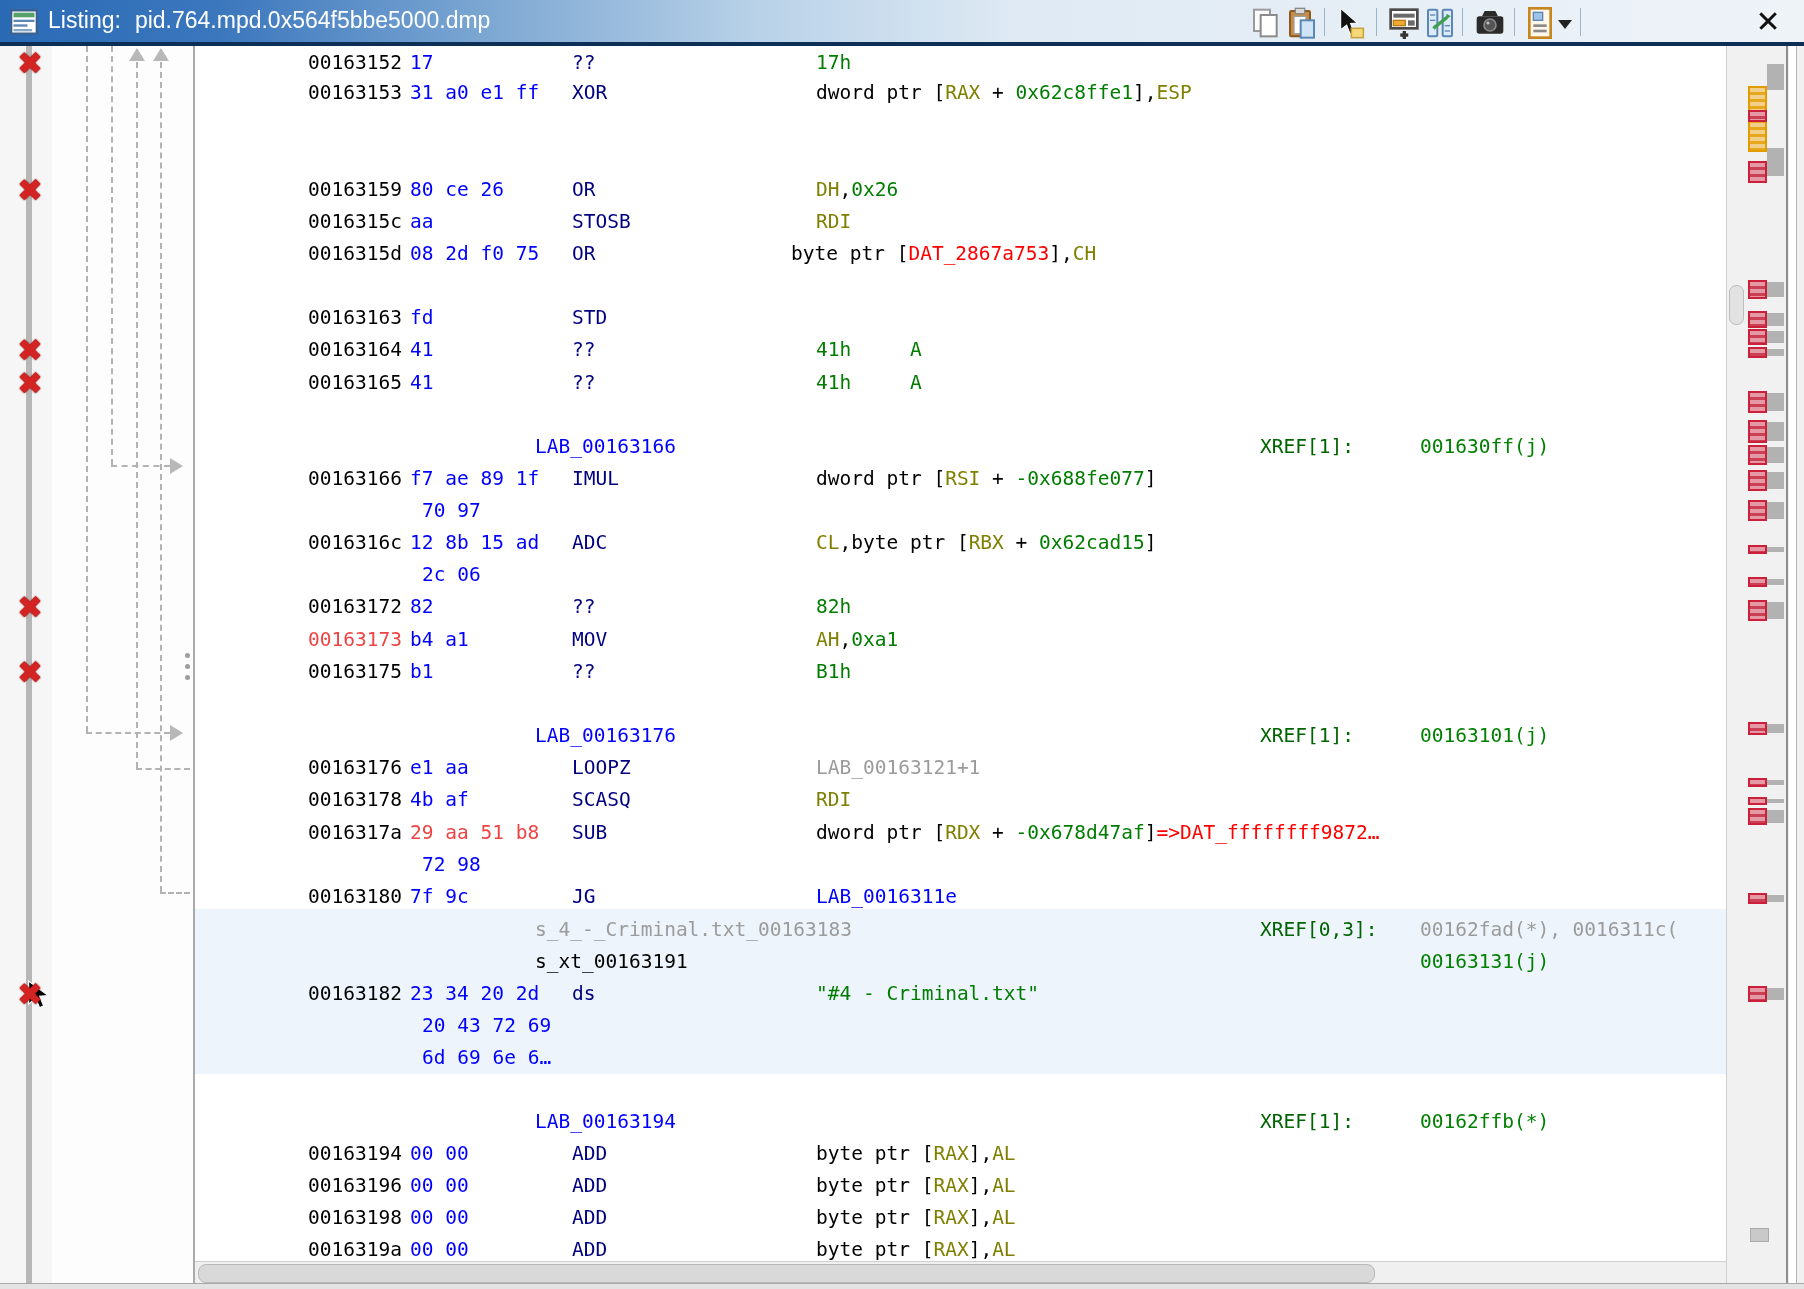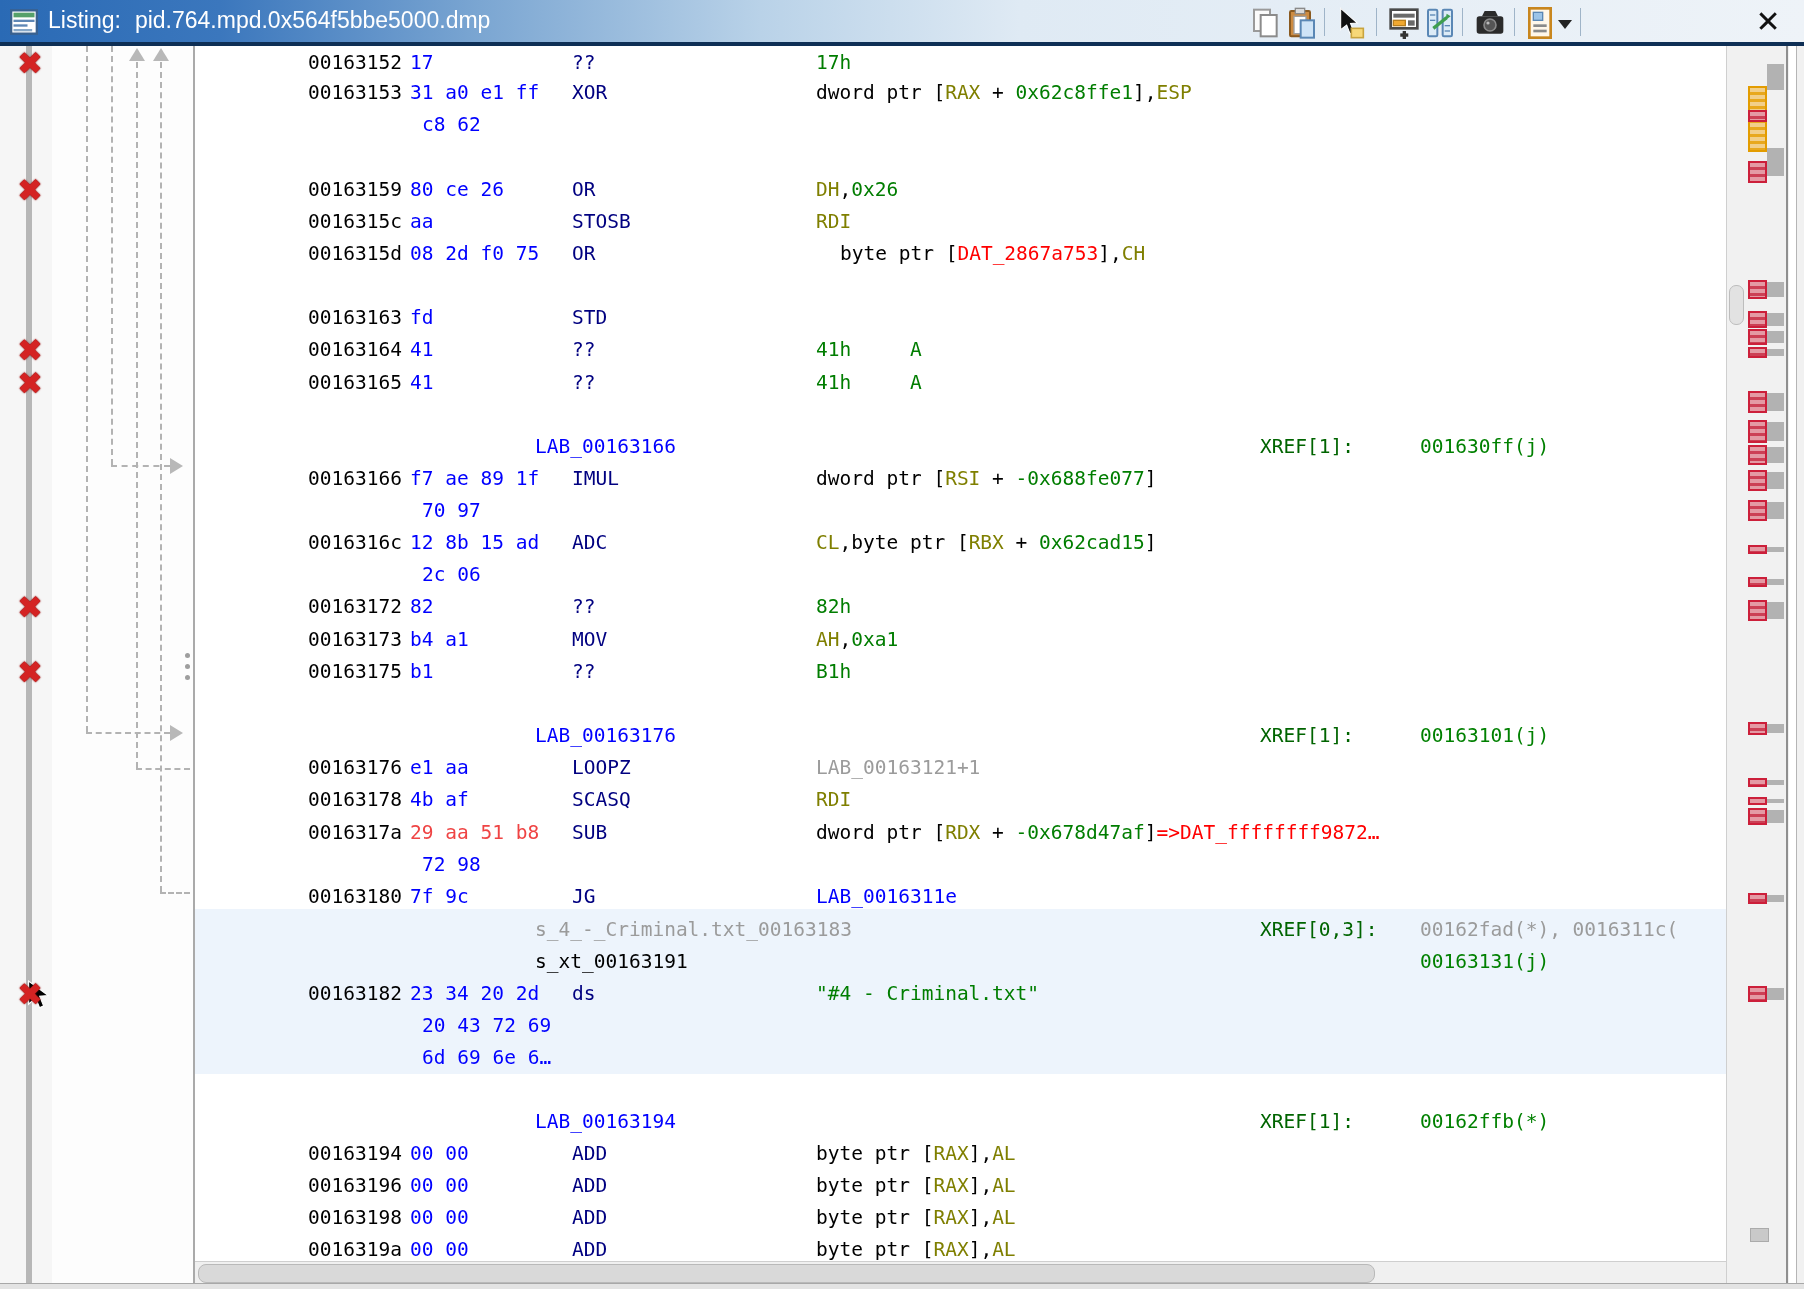--- a/index.html
+++ b/index.html
@@ -138,40 +138,37 @@
         <span class="cell" style="left: 410px;"><span style="color: rgb(0, 0, 255);">17</span></span>
         <span class="cell" style="left: 572px;"><span style="color: rgb(0, 0, 128);">??</span></span>
         <span class="cell" style="left: 816px;"><span style="color: rgb(0, 125, 0);">17h</span></span>
       </div>
       <div class="line" style="top: 33px;">
         <span class="cell" style="left: 308px;"><span style="color: rgb(0, 0, 0);">00163153</span></span>
         <span class="cell" style="left: 410px;"><span style="color: rgb(0, 0, 255);">31 a0 e1 ff</span></span>
         <span class="cell" style="left: 572px;"><span style="color: rgb(0, 0, 128);">XOR</span></span>
         <span class="cell" style="left: 816px;"><span style="color: rgb(0, 0, 0);">dword ptr [</span><span style="color: rgb(127, 127, 0);">RAX</span><span style="color: rgb(0, 0, 0);"> + </span><span style="color: rgb(0, 125, 0);">0x62c8ffe1</span><span style="color: rgb(0, 0, 0);">],</span><span style="color: rgb(127, 127, 0);">ESP</span></span>
       </div>
-      <div class="line" style="top: 65px;">
-        <span class="cell" style="left: 422px;"><span style="color: rgb(0, 0, 255);">c8 62</span></span>
-      </div>
       <div class="line" style="top: 130px;">
         <span class="cell" style="left: 308px;"><span style="color: rgb(0, 0, 0);">00163159</span></span>
         <span class="cell" style="left: 410px;"><span style="color: rgb(0, 0, 255);">80 ce 26</span></span>
         <span class="cell" style="left: 572px;"><span style="color: rgb(0, 0, 128);">OR</span></span>
         <span class="cell" style="left: 816px;"><span style="color: rgb(127, 127, 0);">DH</span><span style="color: rgb(0, 0, 0);">,</span><span style="color: rgb(0, 125, 0);">0x26</span></span>
       </div>
       <div class="line" style="top: 162px;">
         <span class="cell" style="left: 308px;"><span style="color: rgb(0, 0, 0);">0016315c</span></span>
         <span class="cell" style="left: 410px;"><span style="color: rgb(0, 0, 255);">aa</span></span>
         <span class="cell" style="left: 572px;"><span style="color: rgb(0, 0, 128);">STOSB</span></span>
         <span class="cell" style="left: 816px;"><span style="color: rgb(127, 127, 0);">RDI</span></span>
       </div>
       <div class="line" style="top: 194px;">
         <span class="cell" style="left: 308px;"><span style="color: rgb(0, 0, 0);">0016315d</span></span>
         <span class="cell" style="left: 410px;"><span style="color: rgb(0, 0, 255);">08 2d f0 75</span></span>
         <span class="cell" style="left: 572px;"><span style="color: rgb(0, 0, 128);">OR</span></span>
-        <span class="cell" style="left: 840px; text-align: right;"><span style="color: rgb(0, 0, 0);">byte ptr [</span><span style="color: rgb(255, 0, 0);">DAT_2867a753</span><span style="color: rgb(0, 0, 0);">],</span><span style="color: rgb(127, 127, 0);">CH</span></span>
+        <span class="cell" style="left: 791px; text-align: right;"><span style="color: rgb(0, 0, 0);">byte ptr [</span><span style="color: rgb(255, 0, 0);">DAT_2867a753</span><span style="color: rgb(0, 0, 0);">],</span><span style="color: rgb(127, 127, 0);">CH</span></span>
       </div>
       <div class="line" style="top: 258px;">
         <span class="cell" style="left: 308px;"><span style="color: rgb(0, 0, 0);">00163163</span></span>
         <span class="cell" style="left: 410px;"><span style="color: rgb(0, 0, 255);">fd</span></span>
         <span class="cell" style="left: 572px;"><span style="color: rgb(0, 0, 128);">STD</span></span>
       </div>
       <div class="line" style="top: 290px;">
         <span class="cell" style="left: 308px;"><span style="color: rgb(0, 0, 0);">00163164</span></span>
         <span class="cell" style="left: 410px;"><span style="color: rgb(0, 0, 255);">41</span></span>
         <span class="cell" style="left: 572px;"><span style="color: rgb(0, 0, 128);">??</span></span>
@@ -206,21 +203,21 @@
       <div class="line" style="top: 515px;">
         <span class="cell" style="left: 422px;"><span style="color: rgb(0, 0, 255);">2c 06</span></span>
       </div>
       <div class="line" style="top: 547px;">
         <span class="cell" style="left: 308px;"><span style="color: rgb(0, 0, 0);">00163172</span></span>
         <span class="cell" style="left: 410px;"><span style="color: rgb(0, 0, 255);">82</span></span>
         <span class="cell" style="left: 572px;"><span style="color: rgb(0, 0, 128);">??</span></span>
         <span class="cell" style="left: 816px;"><span style="color: rgb(0, 125, 0);">82h</span></span>
       </div>
       <div class="line" style="top: 580px;">
-        <span class="cell" style="left: 308px;"><span style="color: #000000;">00163173</span></span>
+        <span class="cell" style="left: 308px;"><span style="color: #ef4444;">00163173</span></span>
         <span class="cell" style="left: 410px;"><span style="color: rgb(0, 0, 255);">b4 a1</span></span>
         <span class="cell" style="left: 572px;"><span style="color: rgb(0, 0, 128);">MOV</span></span>
         <span class="cell" style="left: 816px;"><span style="color: rgb(127, 127, 0);">AH</span><span style="color: rgb(0, 0, 0);">,</span><span style="color: rgb(0, 125, 0);">0xa1</span></span>
       </div>
       <div class="line" style="top: 612px;">
         <span class="cell" style="left: 308px;"><span style="color: rgb(0, 0, 0);">00163175</span></span>
         <span class="cell" style="left: 410px;"><span style="color: rgb(0, 0, 255);">b1</span></span>
         <span class="cell" style="left: 572px;"><span style="color: rgb(0, 0, 128);">??</span></span>
         <span class="cell" style="left: 816px;"><span style="color: rgb(0, 125, 0);">B1h</span></span>
       </div>

